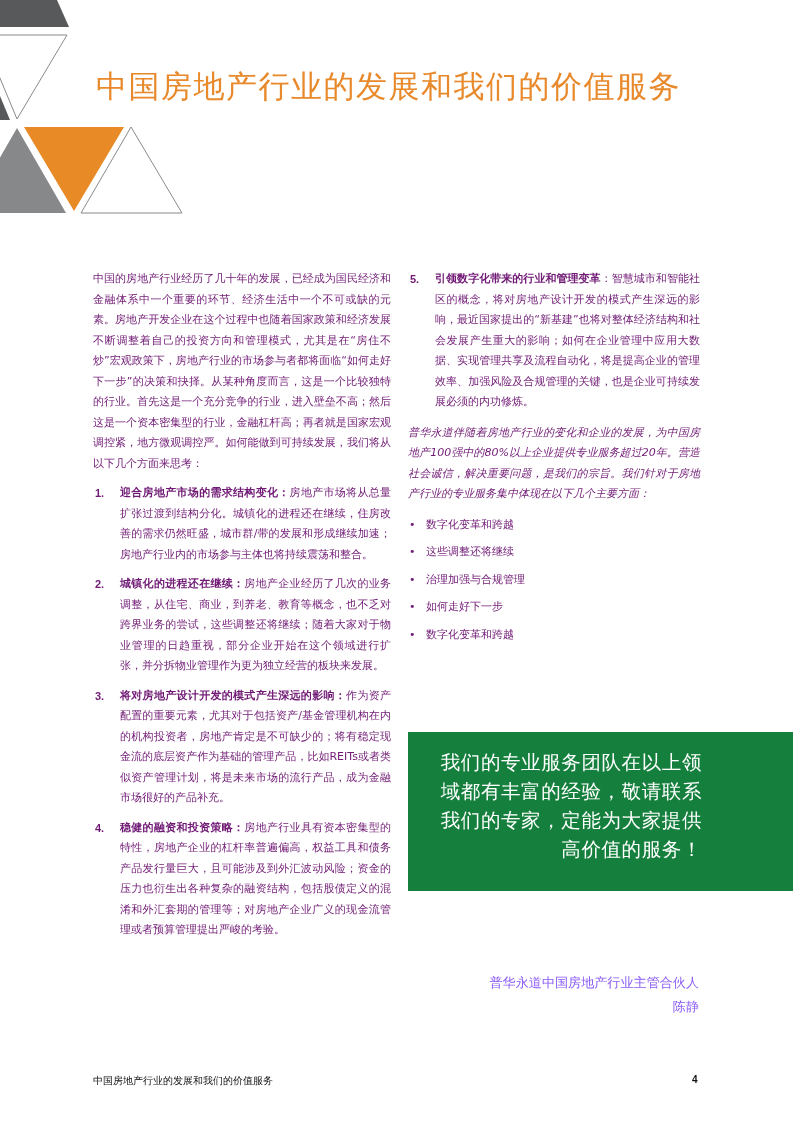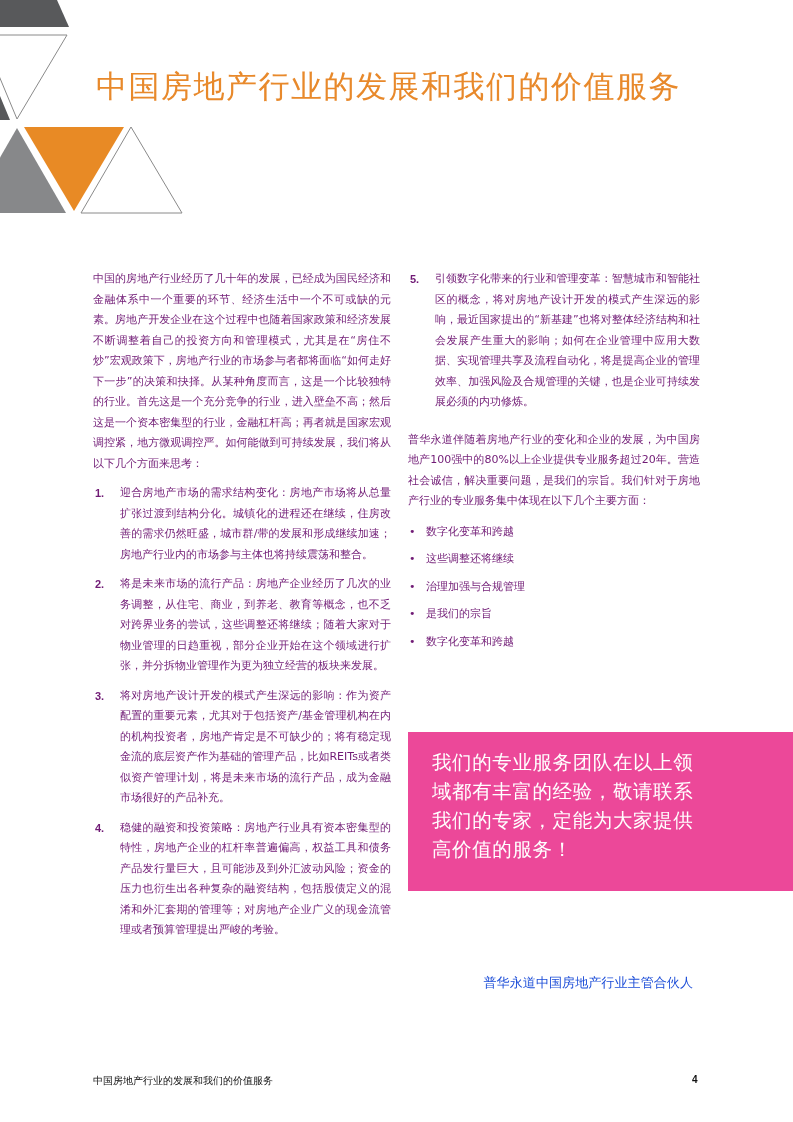--- a/index.html
+++ b/index.html
@@ -16,38 +16,38 @@
     }
 
     .col { position: absolute; font-size: 11px; line-height: 20.5px; color: #701a75; }
     .col-left { left: 93px; top: 269px; width: 298px; }
     .col-right { left: 408px; top: 269px; width: 292px; }
 
     .para { text-align: justify; }
 
     .num-item { position: relative; padding-left: 27px; text-align: justify; margin-top: 9px; }
     .num-item .num { position: absolute; left: 2px; top: 0; font-weight: bold; font-family: "Liberation Sans", sans-serif; }
-    .num-item .lead { font-weight: normal; }
+    .num-item .lead { font-weight: bold; }
 
     .col-right .num-item { margin-top: 0; }
-    .col-right .para { margin-top: 17px; }
+    .col-right .para { margin-top: 10px; font-style: italic; }
 
     .bullets { list-style: none; margin-top: 10px; }
     .bullets li { position: relative; padding-left: 18px; height: 27.5px; line-height: 20.5px; }
     .bullets li .dot { position: absolute; left: 1px; top: 0; }
 
     .callout {
       position: absolute; left: 408px; top: 732px; width: 385px; height: 159px;
-      background: #ec4899; color: #ffffff;
+      background: #15803d; color: #ffffff;
       padding: 16px 20px 0 24px;
-      font-size: 19.5px; line-height: 29px; letter-spacing: 0.6px;
+      font-size: 19.5px; line-height: 29px; letter-spacing: 0.6px; text-align: right;
     }
     .callout p { width: 270px; }
 
-    .signature { position: absolute; right: 100px; top: 971px; text-align: right; font-size: 13.1px; line-height: 24px; color: #1d4ed8; }
+    .signature { position: absolute; right: 94px; top: 971px; text-align: right; font-size: 13.1px; line-height: 24px; color: #8b5cf6; }
 
     .footer-title { position: absolute; left: 93px; top: 1074px; font-size: 10px; color: #111; }
     .footer-page { position: absolute; left: 692px; top: 1074px; font-size: 10px; font-weight: bold; color: #111; font-family: "Liberation Sans", sans-serif; }
   </style>
 </head>
 <body>
 
 <svg class="deco" viewBox="0 0 200 220" width="200" height="220">
   <polygon points="0,0 57,0 69,27 0,27" fill="#58595b"></polygon>
   <polygon points="-18,35 67,35 17,119" fill="#ffffff" stroke="#8a8a8a" stroke-width="1"></polygon>
@@ -62,21 +62,21 @@
 <div class="col col-left">
   <p class="para">中国的房地产行业经历了几十年的发展，已经成为国民经济和金融体系中一个重要的环节、经济生活中一个不可或缺的元素。房地产开发企业在这个过程中也随着国家政策和经济发展不断调整着自己的投资方向和管理模式，尤其是在“房住不炒”宏观政策下，房地产行业的市场参与者都将面临“如何走好下一步”的决策和抉择。从某种角度而言，这是一个比较独特的行业。首先这是一个充分竞争的行业，进入壁垒不高；然后这是一个资本密集型的行业，金融杠杆高；再者就是国家宏观调控紧，地方微观调控严。如何能做到可持续发展，我们将从以下几个方面来思考：</p>
 
   <div class="num-item">
     <span class="num">1.</span>
     <span class="lead">迎合房地产市场的需求结构变化：</span><span>房地产市场将从总量扩张过渡到结构分化。城镇化的进程还在继续，住房改善的需求仍然旺盛，城市群/带的发展和形成继续加速；房地产行业内的市场参与主体也将持续震荡和整合。</span>
   </div>
 
   <div class="num-item">
     <span class="num">2.</span>
-    <span class="lead">将是未来市场的流行产品：</span><span>房地产企业经历了几次的业务调整，从住宅、商业，到养老、教育等概念，也不乏对跨界业务的尝试，这些调整还将继续；随着大家对于物业管理的日趋重视，部分企业开始在这个领域进行扩张，并分拆物业管理作为更为独立经营的板块来发展。</span>
+    <span class="lead">城镇化的进程还在继续：</span><span>房地产企业经历了几次的业务调整，从住宅、商业，到养老、教育等概念，也不乏对跨界业务的尝试，这些调整还将继续；随着大家对于物业管理的日趋重视，部分企业开始在这个领域进行扩张，并分拆物业管理作为更为独立经营的板块来发展。</span>
   </div>
 
   <div class="num-item">
     <span class="num">3.</span>
     <span class="lead">将对房地产设计开发的模式产生深远的影响：</span><span>作为资产配置的重要元素，尤其对于包括资产/基金管理机构在内的机构投资者，房地产肯定是不可缺少的；将有稳定现金流的底层资产作为基础的管理产品，比如REITs或者类似资产管理计划，将是未来市场的流行产品，成为金融市场很好的产品补充。</span>
   </div>
 
   <div class="num-item">
     <span class="num">4.</span>
     <span class="lead">稳健的融资和投资策略：</span><span>房地产行业具有资本密集型的特性，房地产企业的杠杆率普遍偏高，权益工具和债务产品发行量巨大，且可能涉及到外汇波动风险；资金的压力也衍生出各种复杂的融资结构，包括股债定义的混淆和外汇套期的管理等；对房地产企业广义的现金流管理或者预算管理提出严峻的考验。</span>
@@ -88,27 +88,28 @@
     <span class="num">5.</span>
     <span class="lead">引领数字化带来的行业和管理变革</span><span>：智慧城市和智能社区的概念，将对房地产设计开发的模式产生深远的影响，最近国家提出的“新基建”也将对整体经济结构和社会发展产生重大的影响；如何在企业管理中应用大数据、实现管理共享及流程自动化，将是提高企业的管理效率、加强风险及合规管理的关键，也是企业可持续发展必须的内功修炼。</span>
   </div>
 
   <p class="para">普华永道伴随着房地产行业的变化和企业的发展，为中国房地产100强中的80%以上企业提供专业服务超过20年。营造社会诚信，解决重要问题，是我们的宗旨。我们针对于房地产行业的专业服务集中体现在以下几个主要方面：</p>
 
   <ul class="bullets">
     <li><span class="dot">•</span><span>数字化变革和跨越</span></li>
     <li><span class="dot">•</span><span>这些调整还将继续</span></li>
     <li><span class="dot">•</span><span>治理加强与合规管理</span></li>
-    <li><span class="dot">•</span><span>是我们的宗旨</span></li>
+    <li><span class="dot">•</span><span>如何走好下一步</span></li>
     <li><span class="dot">•</span><span>数字化变革和跨越</span></li>
   </ul>
 </div>
 
 <div class="callout">
   <p>我们的专业服务团队在以上领域都有丰富的经验，敬请联系我们的专家，定能为大家提供高价值的服务！</p>
 </div>
 
 <div class="signature">
   <div>普华永道中国房地产行业主管合伙人</div>
+  <div>陈静</div>
 </div>
 
 <div class="footer-title">中国房地产行业的发展和我们的价值服务</div>
 <div class="footer-page">4</div>
 
 </body></html>

